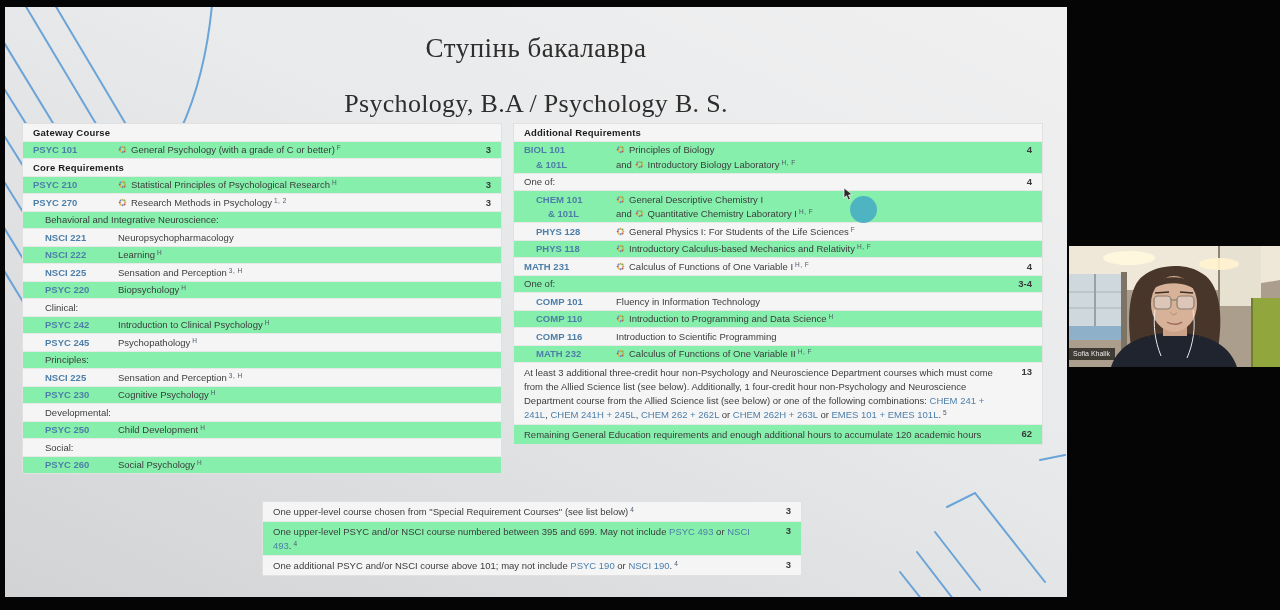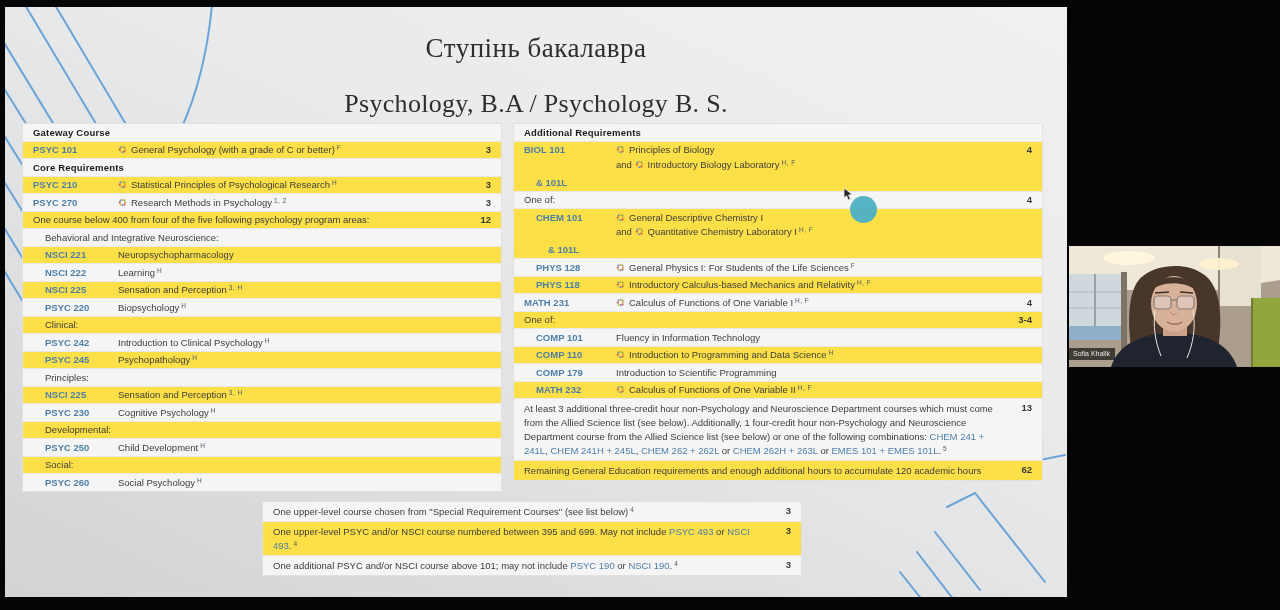--- a/index.html
+++ b/index.html
@@ -19,29 +19,29 @@
   .title-en { font-size:26px; margin-top:25px; letter-spacing:0.3px; }
 
   
   .reqtable { position:absolute; background:#fff; border:1px solid #e1e1e2;
               font-size:9.5px; color:#3d3d3d; }
   #left-table   { left:17px;  top:116px; width:480px; }
   #right-table  { left:508px; top:116px; width:530px; }
   #bottom-table { left:257px; top:494px; width:540px; }
 
   .trow { display:flex; align-items:flex-start; padding:2.5px 10px;
-          border-bottom:1px solid #e8e8e9; background:#fde047; }
+          border-bottom:1px solid #e8e8e9; background:#86efac; }
   .trow:last-child { border-bottom:none; }
   .trow:nth-child(odd) { background:#f5f5f6; }
   .cell { line-height:11.5px; }
   .code { flex:none; color:#4d7ea8; font-weight:bold; }
   #left-table .code { width:85px; }
   #right-table .code { width:92px; }
   .code.ind > div:first-child { padding-left:12px; }
-  .code .code2 { padding-left:12px; margin-top:21px; }
+  .code .code2 { padding-left:12px; margin-top:3px; }
   .code.ind .code2 { padding-left:24px; }
   .title { flex:1; color:#3c3c3c; }
   .title > div + div { margin-top:3px; }
   .lbl { flex:1; color:#3c3c3c; }
   .lbl.ind { padding-left:12px; }
   .lbl.b { font-weight:bold; color:#1c1c1c; letter-spacing:0.2px; }
   .lbl.rich, .lbl.wrap { line-height:14px; padding-right:6px; }
   .cred { flex:none; width:26px; text-align:right; font-weight:bold; color:#3a3a3a;
           line-height:11.5px; }
   .sup { font-size:6.5px; vertical-align:top; position:relative; top:-2px;
@@ -146,24 +146,20 @@
                 <circle cx="3.38" cy="8.62" r="1.35" fill="#ddb93c"></circle>
                 <circle cx="2.30" cy="6.00" r="1.35" fill="#cf4a38"></circle>
                 <circle cx="3.38" cy="3.38" r="1.35" fill="#5b8fc9"></circle>
                 <circle cx="6.00" cy="2.30" r="1.35" fill="#e2a23b"></circle>
                 <circle cx="8.62" cy="3.38" r="1.35" fill="#7aa845"></circle>
               </svg>Research Methods in Psychology<span class="sup">1, 2</span></div>
           </div>
           <div class="cell cred">3</div>
         </div>
         <div class="trow">
-          <div class="cell lbl">One course below 400 from four of the five following psychology program areas:</div>
-          <div class="cell cred">12</div>
-        </div>
-        <div class="trow">
           <div class="cell lbl ind">Behavioral and Integrative Neuroscience:</div>
           <div class="cell cred"></div>
         </div>
         <div class="trow">
           <div class="cell code ind">
             <div>NSCI 221</div>
           </div>
           <div class="cell title">
             <div>Neuropsychopharmacology</div>
           </div>
@@ -414,21 +410,21 @@
                 <circle cx="2.30" cy="6.00" r="1.35" fill="#cf4a38"></circle>
                 <circle cx="3.38" cy="3.38" r="1.35" fill="#5b8fc9"></circle>
                 <circle cx="6.00" cy="2.30" r="1.35" fill="#e2a23b"></circle>
                 <circle cx="8.62" cy="3.38" r="1.35" fill="#7aa845"></circle>
               </svg>Introduction to Programming and Data Science<span class="sup">H</span></div>
           </div>
           <div class="cell cred"></div>
         </div>
         <div class="trow">
           <div class="cell code ind">
-            <div>COMP 179</div>
+            <div>COMP 116</div>
           </div>
           <div class="cell title">
             <div>Introduction to Scientific Programming</div>
           </div>
           <div class="cell cred"></div>
         </div>
         <div class="trow">
           <div class="cell code ind">
             <div>MATH 232</div>
           </div>

